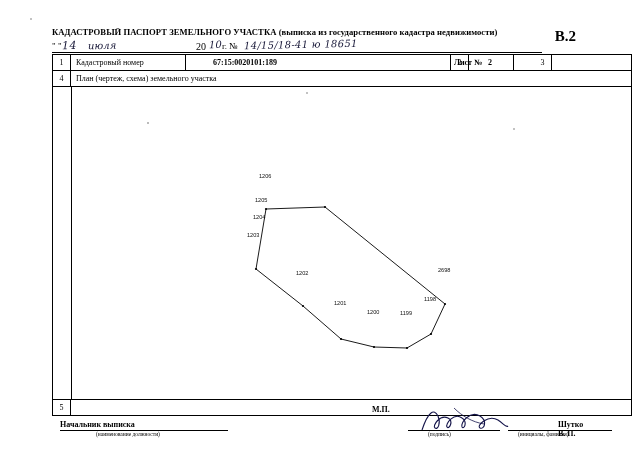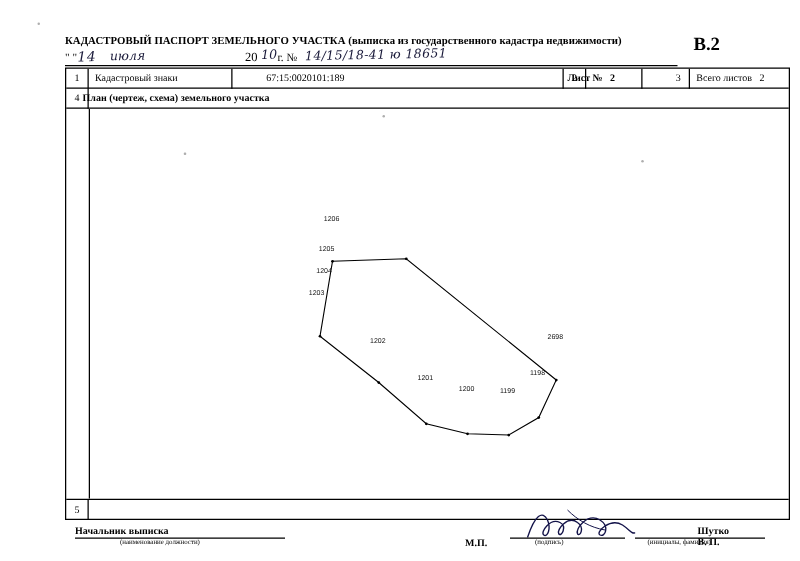--- a/index.html
+++ b/index.html
@@ -96,36 +96,36 @@
     height: 16px;
     line-height: 16px;
     font-size: 8px;
     box-sizing: border-box;
     white-space: nowrap;
   }
   .vline { border-right: 1px solid #000; }
 
   .c-num1   { left: 0;    width: 18px; text-align: center; }
   .c-lab1   { left: 18px; width: 115px; padding-left: 5px; }
-  .c-val1   { left: 133px; width: 265px; padding-left: 27px; }
+  .c-val1   { left: 133px; width: 265px; padding-left: 27px; font-weight: bold; }
   .c-num2   { left: 398px; width: 18px; text-align: center; }
   .c-lab2   { left: 396px; width: 65px; padding-left: 5px; font-weight: bold; }
   .c-num3   { left: 481px; width: 18px; text-align: center; }
   .c-lab3   { left: 499px; width: 79px; padding-left: 5px; }
 
   .row2 {
     position: absolute;
     left: 0; top: 16px;
     width: 100%;
     height: 16px;
     border-bottom: 1px solid #000;
     box-sizing: border-box;
   }
   .c-num4 { left: 0; width: 18px; text-align: center; border-right: 1px solid #000; }
-  .c-plan { left: 8px; width: 560px; padding-left: 5px; font-weight: bold; }
+  .c-plan { left: 18px; width: 560px; padding-left: 5px; font-weight: normal; }
 
   
   .plan-area {
     position: absolute;
     left: 0;
     top: 32px;
     width: 100%;
     height: 313px;
     border-bottom: 1px solid #000;
     box-sizing: border-box;
@@ -172,21 +172,21 @@
     width: 168px;
     border-bottom: 1px solid #000;
   }
   .sig-cap-left {
     left: 96px;
     top: 431px;
     font-size: 5.5px;
   }
   .sig-mp {
     left: 372px;
-    top: 430px;
+    top: 405px;
     font-size: 8px;
     font-weight: bold;
   }
   .sig-line-mid {
     position: absolute;
     left: 408px;
     top: 430px;
     width: 92px;
     border-bottom: 1px solid #000;
   }
@@ -256,32 +256,28 @@
   <span class="hand hand-month">июля</span>
   <span class="hand hand-20">20</span>
   <span class="hand hand-year">10</span>
   <span class="hand hand-gno">г. №</span>
   <span class="hand hand-num">14/15/18-41 ю 18651</span>
 
   <div class="table">
 
     <div class="row1">
       <div class="cell c-num1 vline">1</div>
-      <div class="cell c-lab1 vline">Кадастровый знаки</div>
+      <div class="cell c-lab1 vline">Кадастровый номер</div>
       <div class="cell c-val1 vline">67:15:0020101:189</div>
       <div class="cell c-num2 vline">2</div>
       <div class="cell c-lab2 vline">
         <span>Лист №</span>
         &nbsp;&nbsp;<span>2</span>
       </div>
       <div class="cell c-num3 vline">3</div>
-      <div class="cell c-lab3">
-        <span>Всего листов</span>
-        &nbsp;&nbsp;<span>2</span>
-      </div>
     </div>
 
     <div class="row2">
       <div class="cell c-num4">4</div>
       <div class="cell c-plan">План (чертеж, схема) земельного участка</div>
     </div>
 
     <div class="plan-area">
       <div class="plan-inner-line"></div>
 

